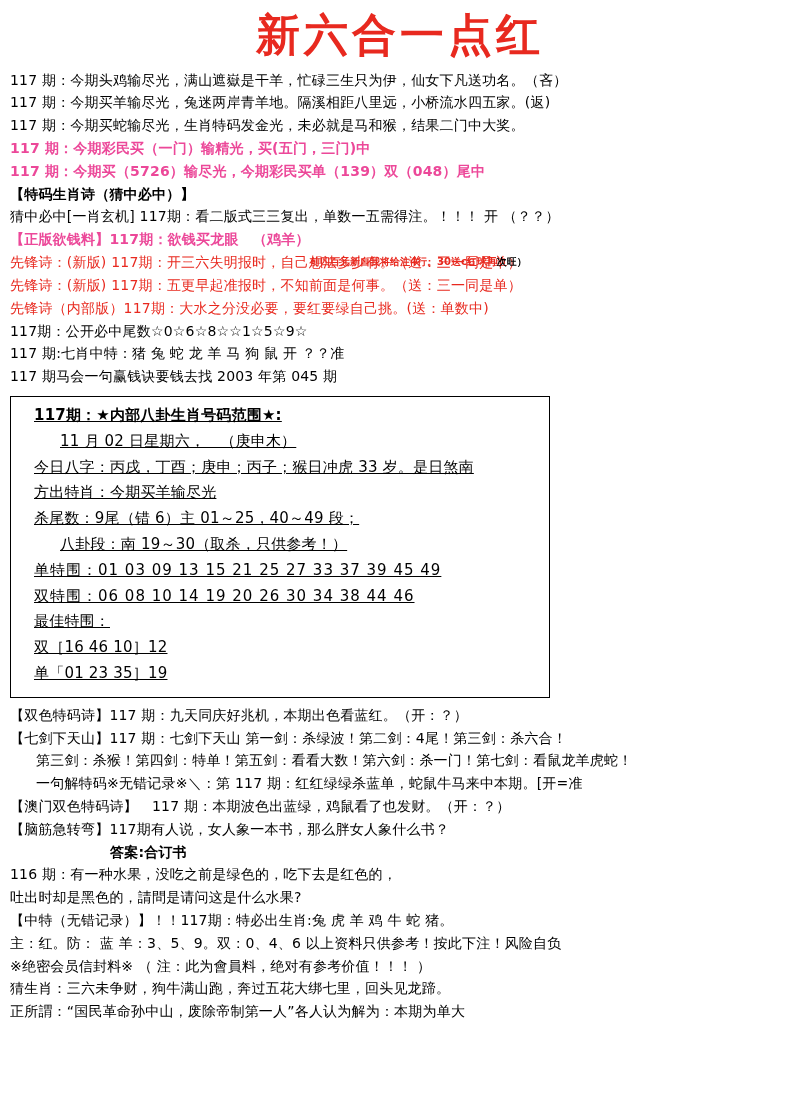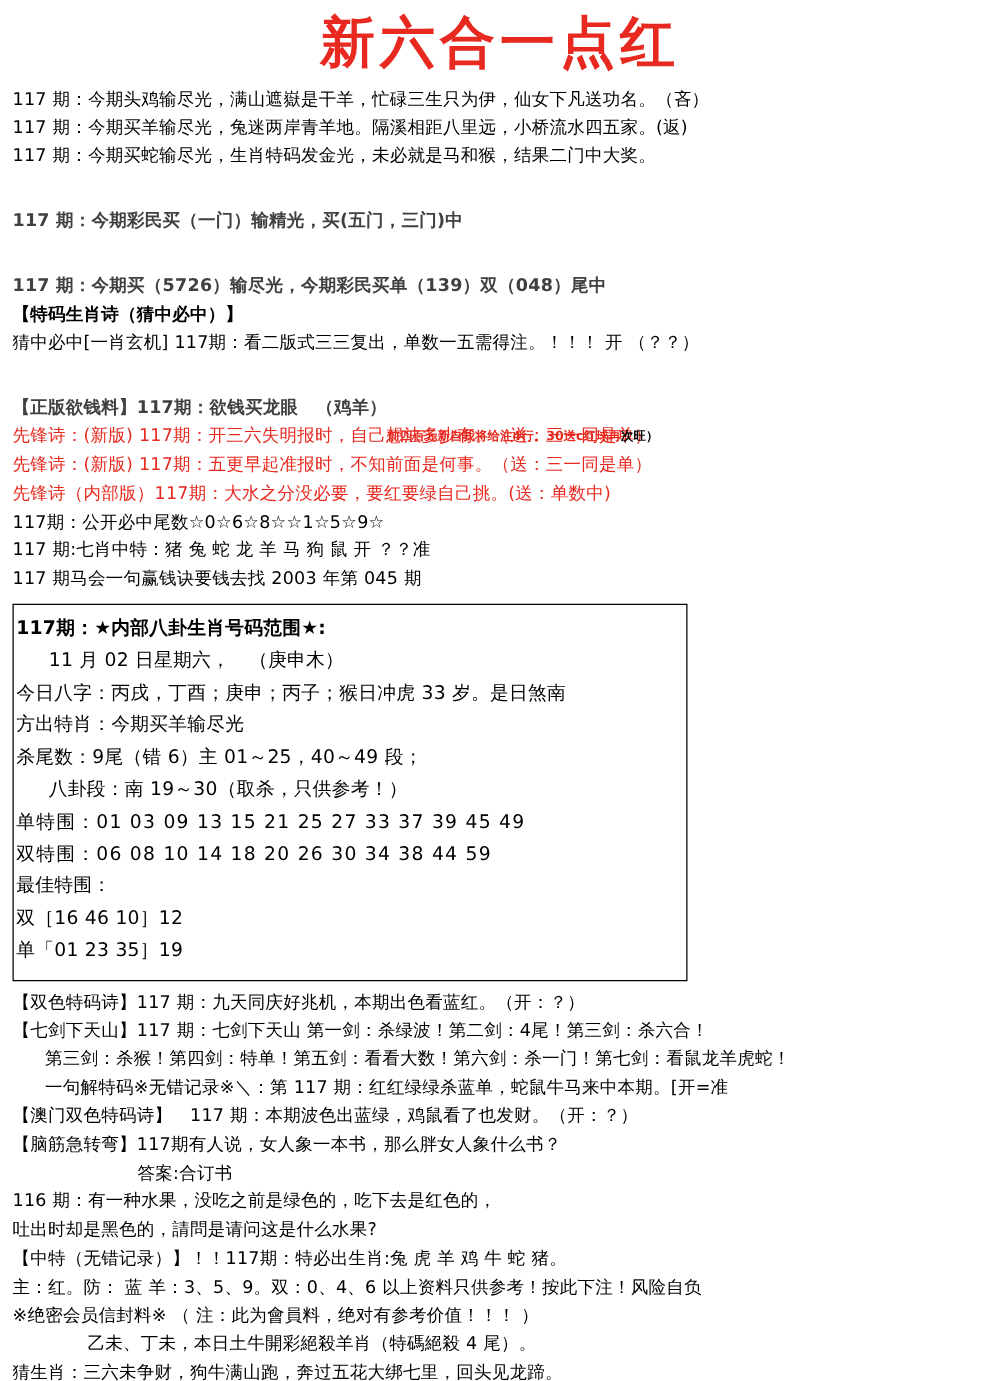--- a/index.html
+++ b/index.html
@@ -26,42 +26,43 @@
     margin:4px 0 8px 0;
     font-family:"DejaVu Sans","Liberation Sans",sans-serif;
   }
   .line{
     font-size:14px;
     line-height:1.63;
     white-space:nowrap;
     letter-spacing:0.2px;
   }
   .red{color:#e8291f;}
-  .blue{color:#404040;margin-top:29px;}
+  .blue{color:#ec4899;}
   .black{color:#000;}
   .bold{font-weight:bold;}
   .indent{padding-left:26px;}
   .indent2{padding-left:60px;}
-  .indent3{padding-left:100px;}
+  .indent3{padding-left:100px;font-weight:bold;}
   .overlay-wrap{position:relative;height:0;}
   .overlay{
     position:absolute;
     left:300px;
     top:-19px;
     font-size:10px;
     font-weight:bold;
     white-space:nowrap;
     z-index:5;
   }
   .box{
     border:1px solid #000;
     margin:8px 0 6px 0;
-    padding:6px 10px 10px 2px;
+    padding:6px 10px 10px 23px;
     width:540px;
     box-sizing:border-box;
+    text-decoration:underline;
   }
   .box .line{font-size:15px;line-height:1.72;}
   .nums{letter-spacing:1px;}
 </style>
 </head>
 <body>
 
 <div class="page">
 
   <div class="title">新六合一点红</div>
@@ -89,35 +90,34 @@
   <div class="line black">117 期马会一句赢钱诀要钱去找 2003 年第 045 期</div>
 
   <div class="box">
     <div class="line black bold">117期：★内部八卦生肖号码范围★:</div>
     <div class="line black indent">11 月 02 日星期六，　（庚申木）</div>
     <div class="line black">今日八字：丙戌，丁酉；庚申；丙子；猴日冲虎 33 岁。是日煞南</div>
     <div class="line black">方出特肖：今期买羊输尽光</div>
     <div class="line black">杀尾数：9尾（错 6）主 01～25，40～49 段；</div>
     <div class="line black indent">八卦段：南 19～30（取杀，只供参考！）</div>
     <div class="line black nums"><span>单特围：</span><span>01  03  09  13  15  21  25  27  33  37  39  45  49</span></div>
-    <div class="line black nums"><span>双特围：</span><span>06  08  10  14  18  20  26  30  34  38  44  59</span></div>
+    <div class="line black nums"><span>双特围：</span><span>06  08  10  14  19  20  26  30  34  38  44  46</span></div>
     <div class="line black">最佳特围：</div>
     <div class="line black">双［16  46  10］12</div>
     <div class="line black">单「01  23  35］19</div>
   </div>
 
   <div class="line black">【双色特码诗】117 期：九天同庆好兆机，本期出色看蓝红。（开：？）</div>
   <div class="line black">【七剑下天山】117 期：七剑下天山 第一剑：杀绿波！第二剑：4尾！第三剑：杀六合！</div>
   <div class="line black indent">第三剑：杀猴！第四剑：特单！第五剑：看看大数！第六剑：杀一门！第七剑：看鼠龙羊虎蛇！</div>
   <div class="line black indent">一句解特码※无错记录※＼：第 117 期：红红绿绿杀蓝单，蛇鼠牛马来中本期。[开=准</div>
   <div class="line black">【澳门双色特码诗】　117 期：本期波色出蓝绿，鸡鼠看了也发财。（开：？）</div>
   <div class="line black">【脑筋急转弯】117期有人说，女人象一本书，那么胖女人象什么书？</div>
   <div class="line black indent3">答案:合订书</div>
   <div class="line black">116 期：有一种水果，没吃之前是绿色的，吃下去是红色的，</div>
   <div class="line black">吐出时却是黑色的，請問是请问这是什么水果?</div>
   <div class="line black">【中特（无错记录）】！！117期：特必出生肖:兔  虎  羊  鸡  牛  蛇  猪。</div>
   <div class="line black">主：红。防：  蓝 羊：3、5、9。双：0、4、6 以上资料只供参考！按此下注！风险自负</div>
   <div class="line black">※绝密会员信封料※ （ 注：此为會員料，绝对有参考价值！！！ ）</div>
-  <div class="line black indent2">乙未、丁未，本日土牛開彩絕殺羊肖（特碼絕殺 4 尾）。</div>
   <div class="line black">猜生肖：三六未争财，狗牛满山跑，奔过五花大绑七里，回头见龙蹄。</div>
   <div class="line black">正所謂：“国民革命孙中山，废除帝制第一人”各人认为解为：本期为单大</div>
 
 </div>
 
 </body></html>

